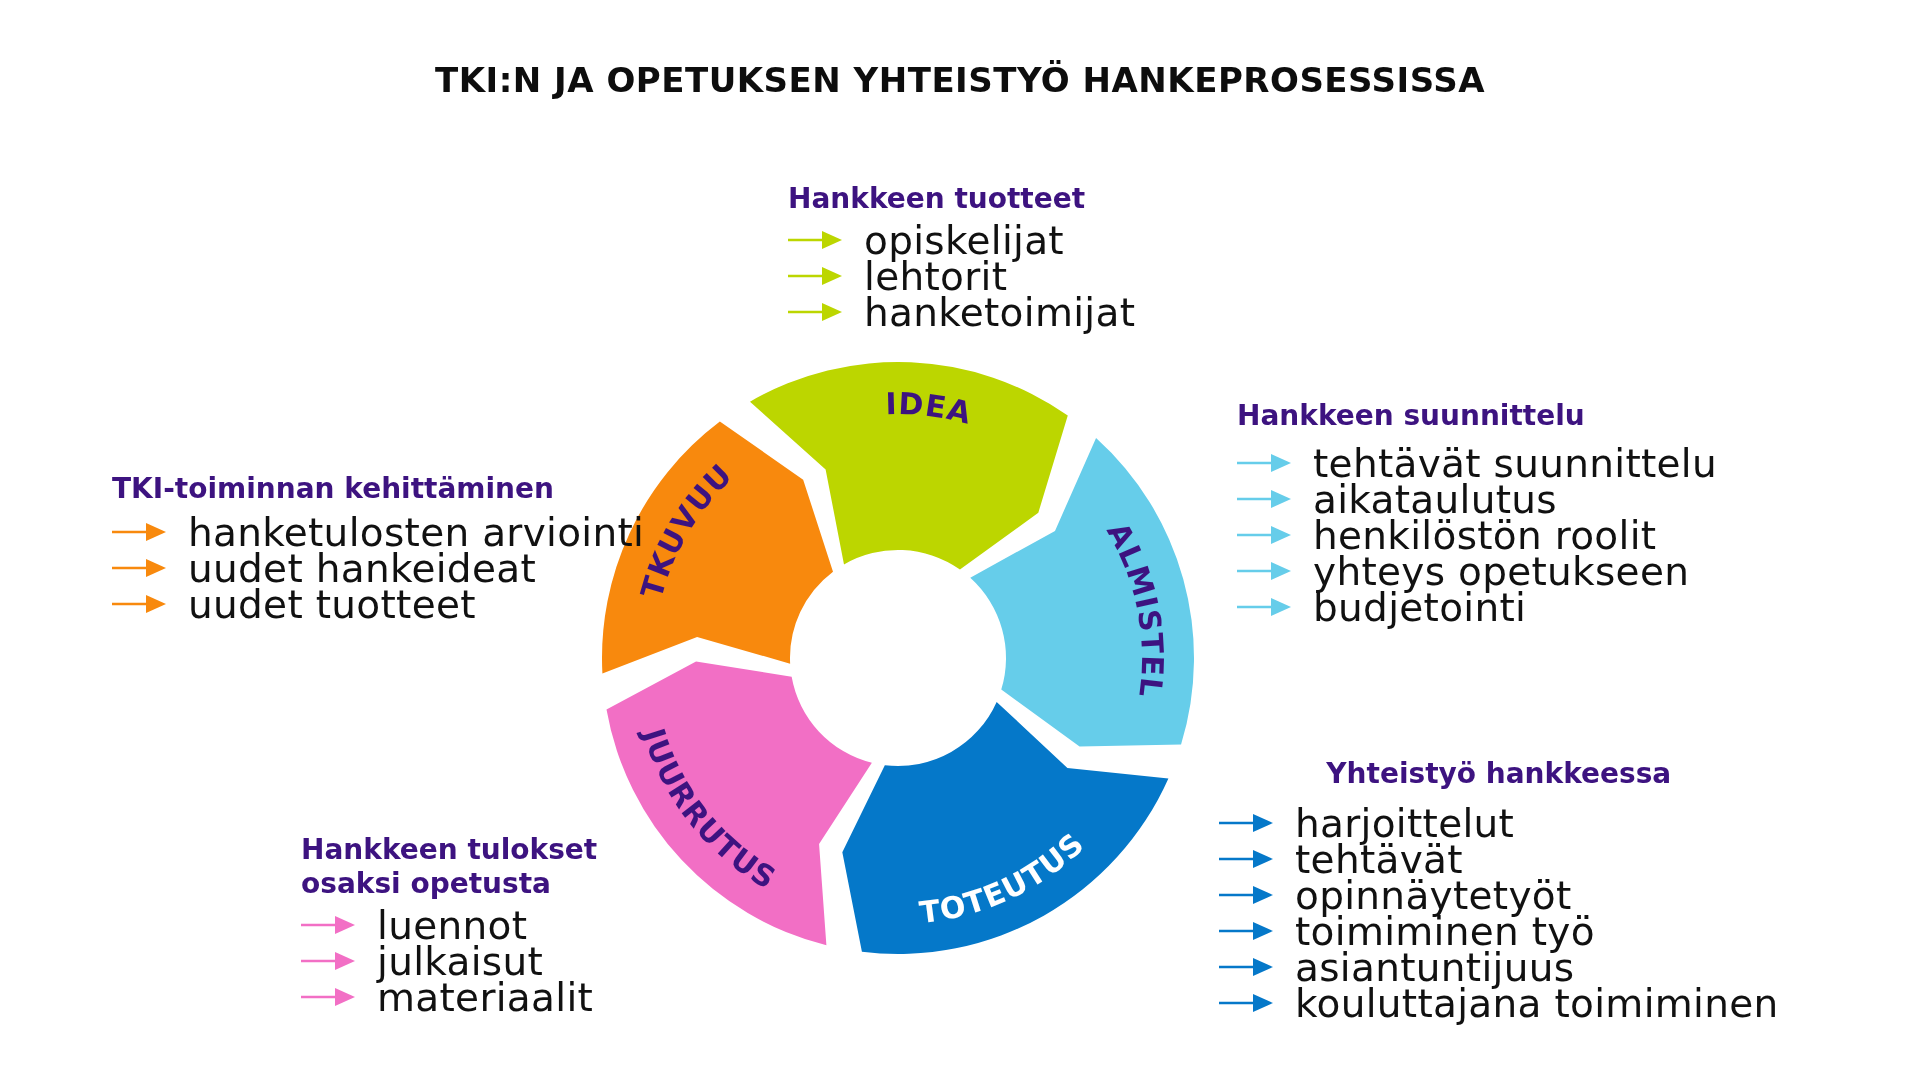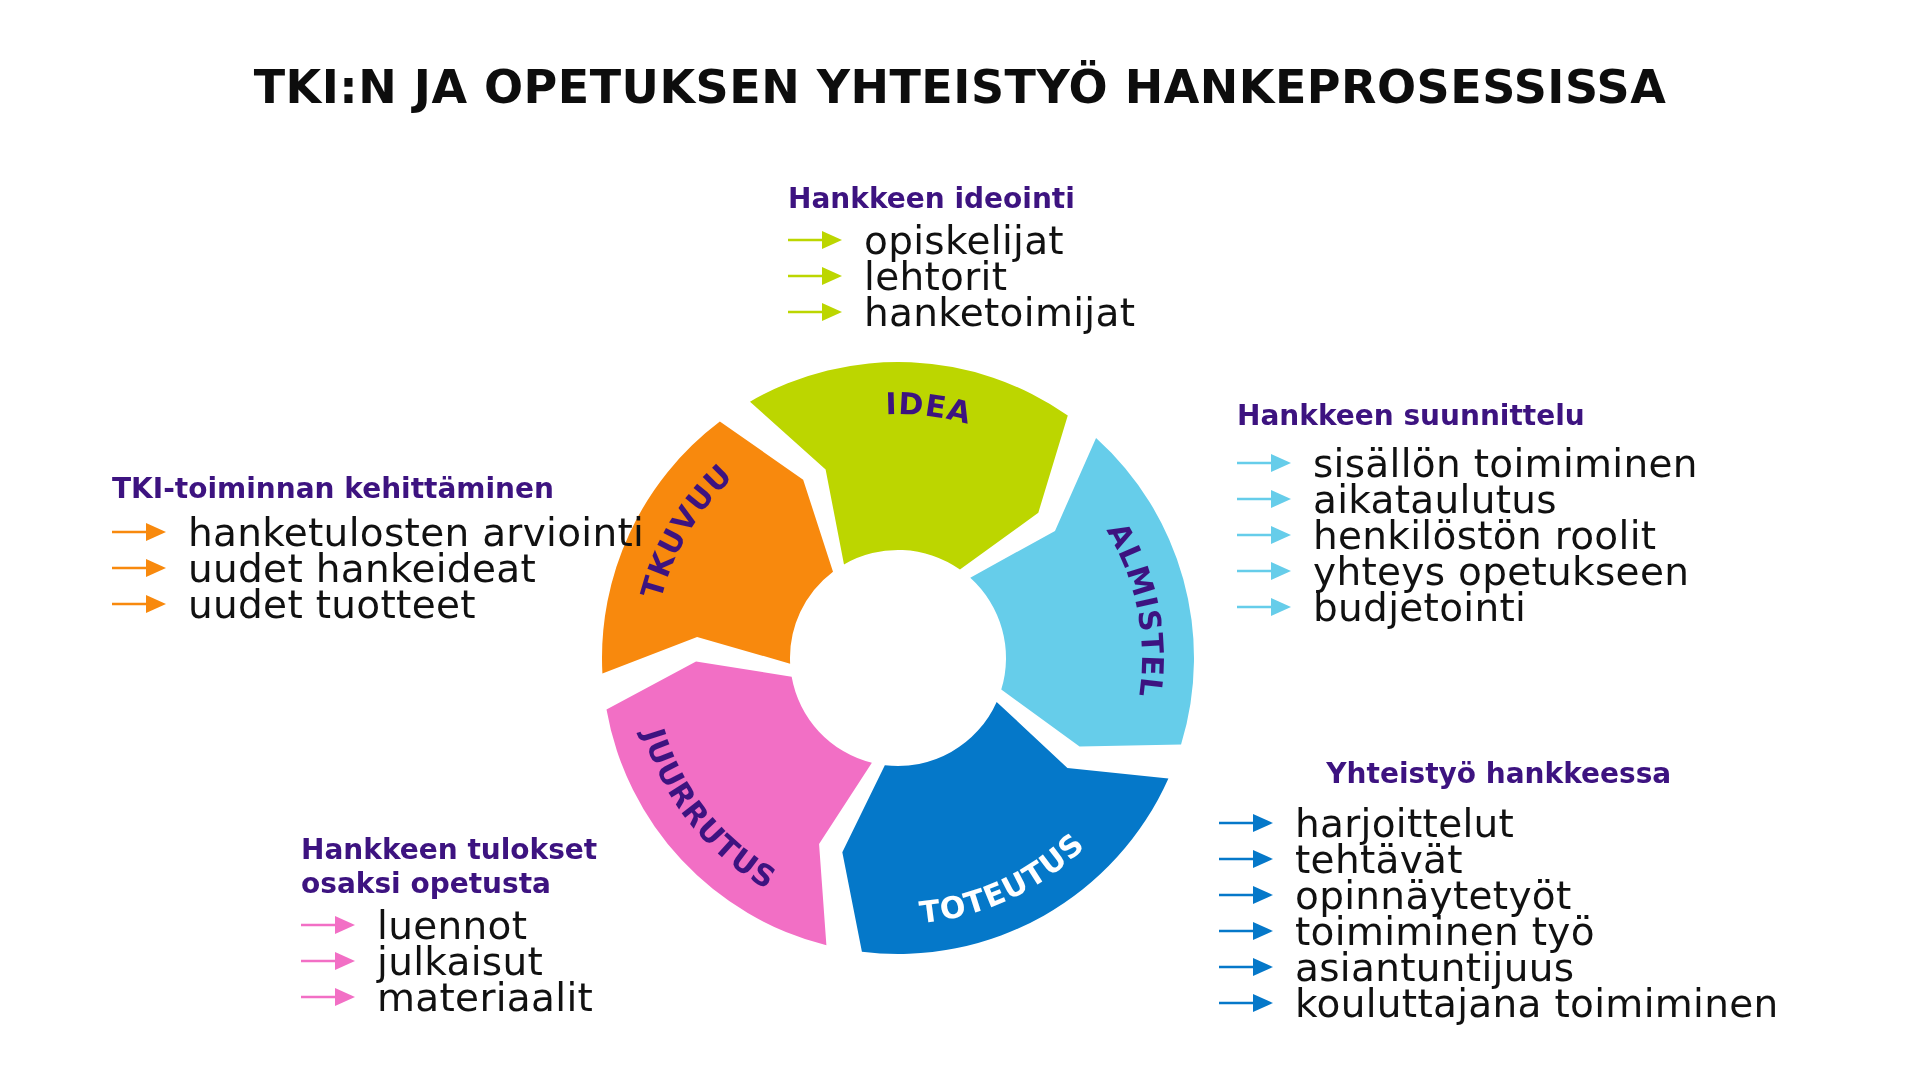--- a/index.html
+++ b/index.html
@@ -1,19 +1,19 @@
 <!DOCTYPE html>
 <html><head>
 <meta charset="utf-8">
 <style>
   html, body { margin:0; padding:0; background:#ffffff; }
   body { width:1920px; height:1080px; position:relative; overflow:hidden;
          font-family:"Liberation Sans", "DejaVu Sans", sans-serif; color:#111; }
   .title { position:absolute; left:0; width:1920px; top:60px; text-align:center;
-           font-family:"DejaVu Sans", sans-serif; font-weight:bold; font-size:46px;
+           font-family:"DejaVu Sans", sans-serif; font-weight:bold; font-size:34px;
            letter-spacing:0.5px; color:#0d0d0d; }
   .block { position:absolute; }
   .block h2 { margin:0; font-family:"DejaVu Sans", sans-serif; font-weight:bold;
               font-size:28px; line-height:34px; color:#3d1380; white-space:pre-line; }
   .block ul { list-style:none; margin:6px 0 0 0; padding:0; }
   .block li { display:flex; align-items:center; height:36px; font-size:39px;
               font-family:"DejaVu Sans", sans-serif; color:#111; letter-spacing:0.3px; }
   .arrow { width:56px; height:20px; margin-right:20px; flex:0 0 auto; }
   #diagram { position:absolute; left:0; top:0; width:1920px; height:1080px; }
   .seg-label { font-family:"DejaVu Sans", sans-serif; font-weight:bold; font-size:30px; letter-spacing:1px; }
@@ -62,21 +62,21 @@
     <path d="M 602.4056577126462 673.4914430479114
                A 296 296 0 0 1 719.8627531469938 421.6038890260013
                L 803.16674431725 479.64458624249676
                L 833.0039774995788 571.7473649148924
                A 108 108 0 0 0 790.148010246506 663.6522832742379
                L 697.1065771356087 636.8852504199341 Z" fill="#f8890d"></path>
     <text class="seg-label" fill="#3d1380"><textPath href="#arc-4" startOffset="50%" text-anchor="middle">JATKUVUUS</textPath></text>
   </svg>
 
 <div class="block" style="left:788px; top:182px;">
-  <h2>Hankkeen ideointi</h2>
+  <h2>Hankkeen tuotteet</h2>
   <ul>
       <li>
         <svg class="arrow" viewBox="0 0 56 20">
           <line x1="0" y1="10" x2="36" y2="10" stroke="#bcd600" stroke-width="2.5"></line>
                      <polygon points="34,1 54,10 34,19" fill="#bcd600"></polygon>
         </svg>
         <span>opiskelijat</span>
       </li>
       <li>
         <svg class="arrow" viewBox="0 0 56 20">
@@ -96,21 +96,21 @@
 </div>
 
 <div class="block" style="left:1237px; top:399px;">
   <h2>Hankkeen suunnittelu</h2>
   <ul style="margin-top:12px">
       <li>
         <svg class="arrow" viewBox="0 0 56 20">
           <line x1="0" y1="10" x2="36" y2="10" stroke="#66cdea" stroke-width="2.5"></line>
                      <polygon points="34,1 54,10 34,19" fill="#66cdea"></polygon>
         </svg>
-        <span>sisällön toimiminen</span>
+        <span>tehtävät suunnittelu</span>
       </li>
       <li>
         <svg class="arrow" viewBox="0 0 56 20">
           <line x1="0" y1="10" x2="36" y2="10" stroke="#66cdea" stroke-width="2.5"></line>
                      <polygon points="34,1 54,10 34,19" fill="#66cdea"></polygon>
         </svg>
         <span>aikataulutus</span>
       </li>
       <li>
         <svg class="arrow" viewBox="0 0 56 20">

